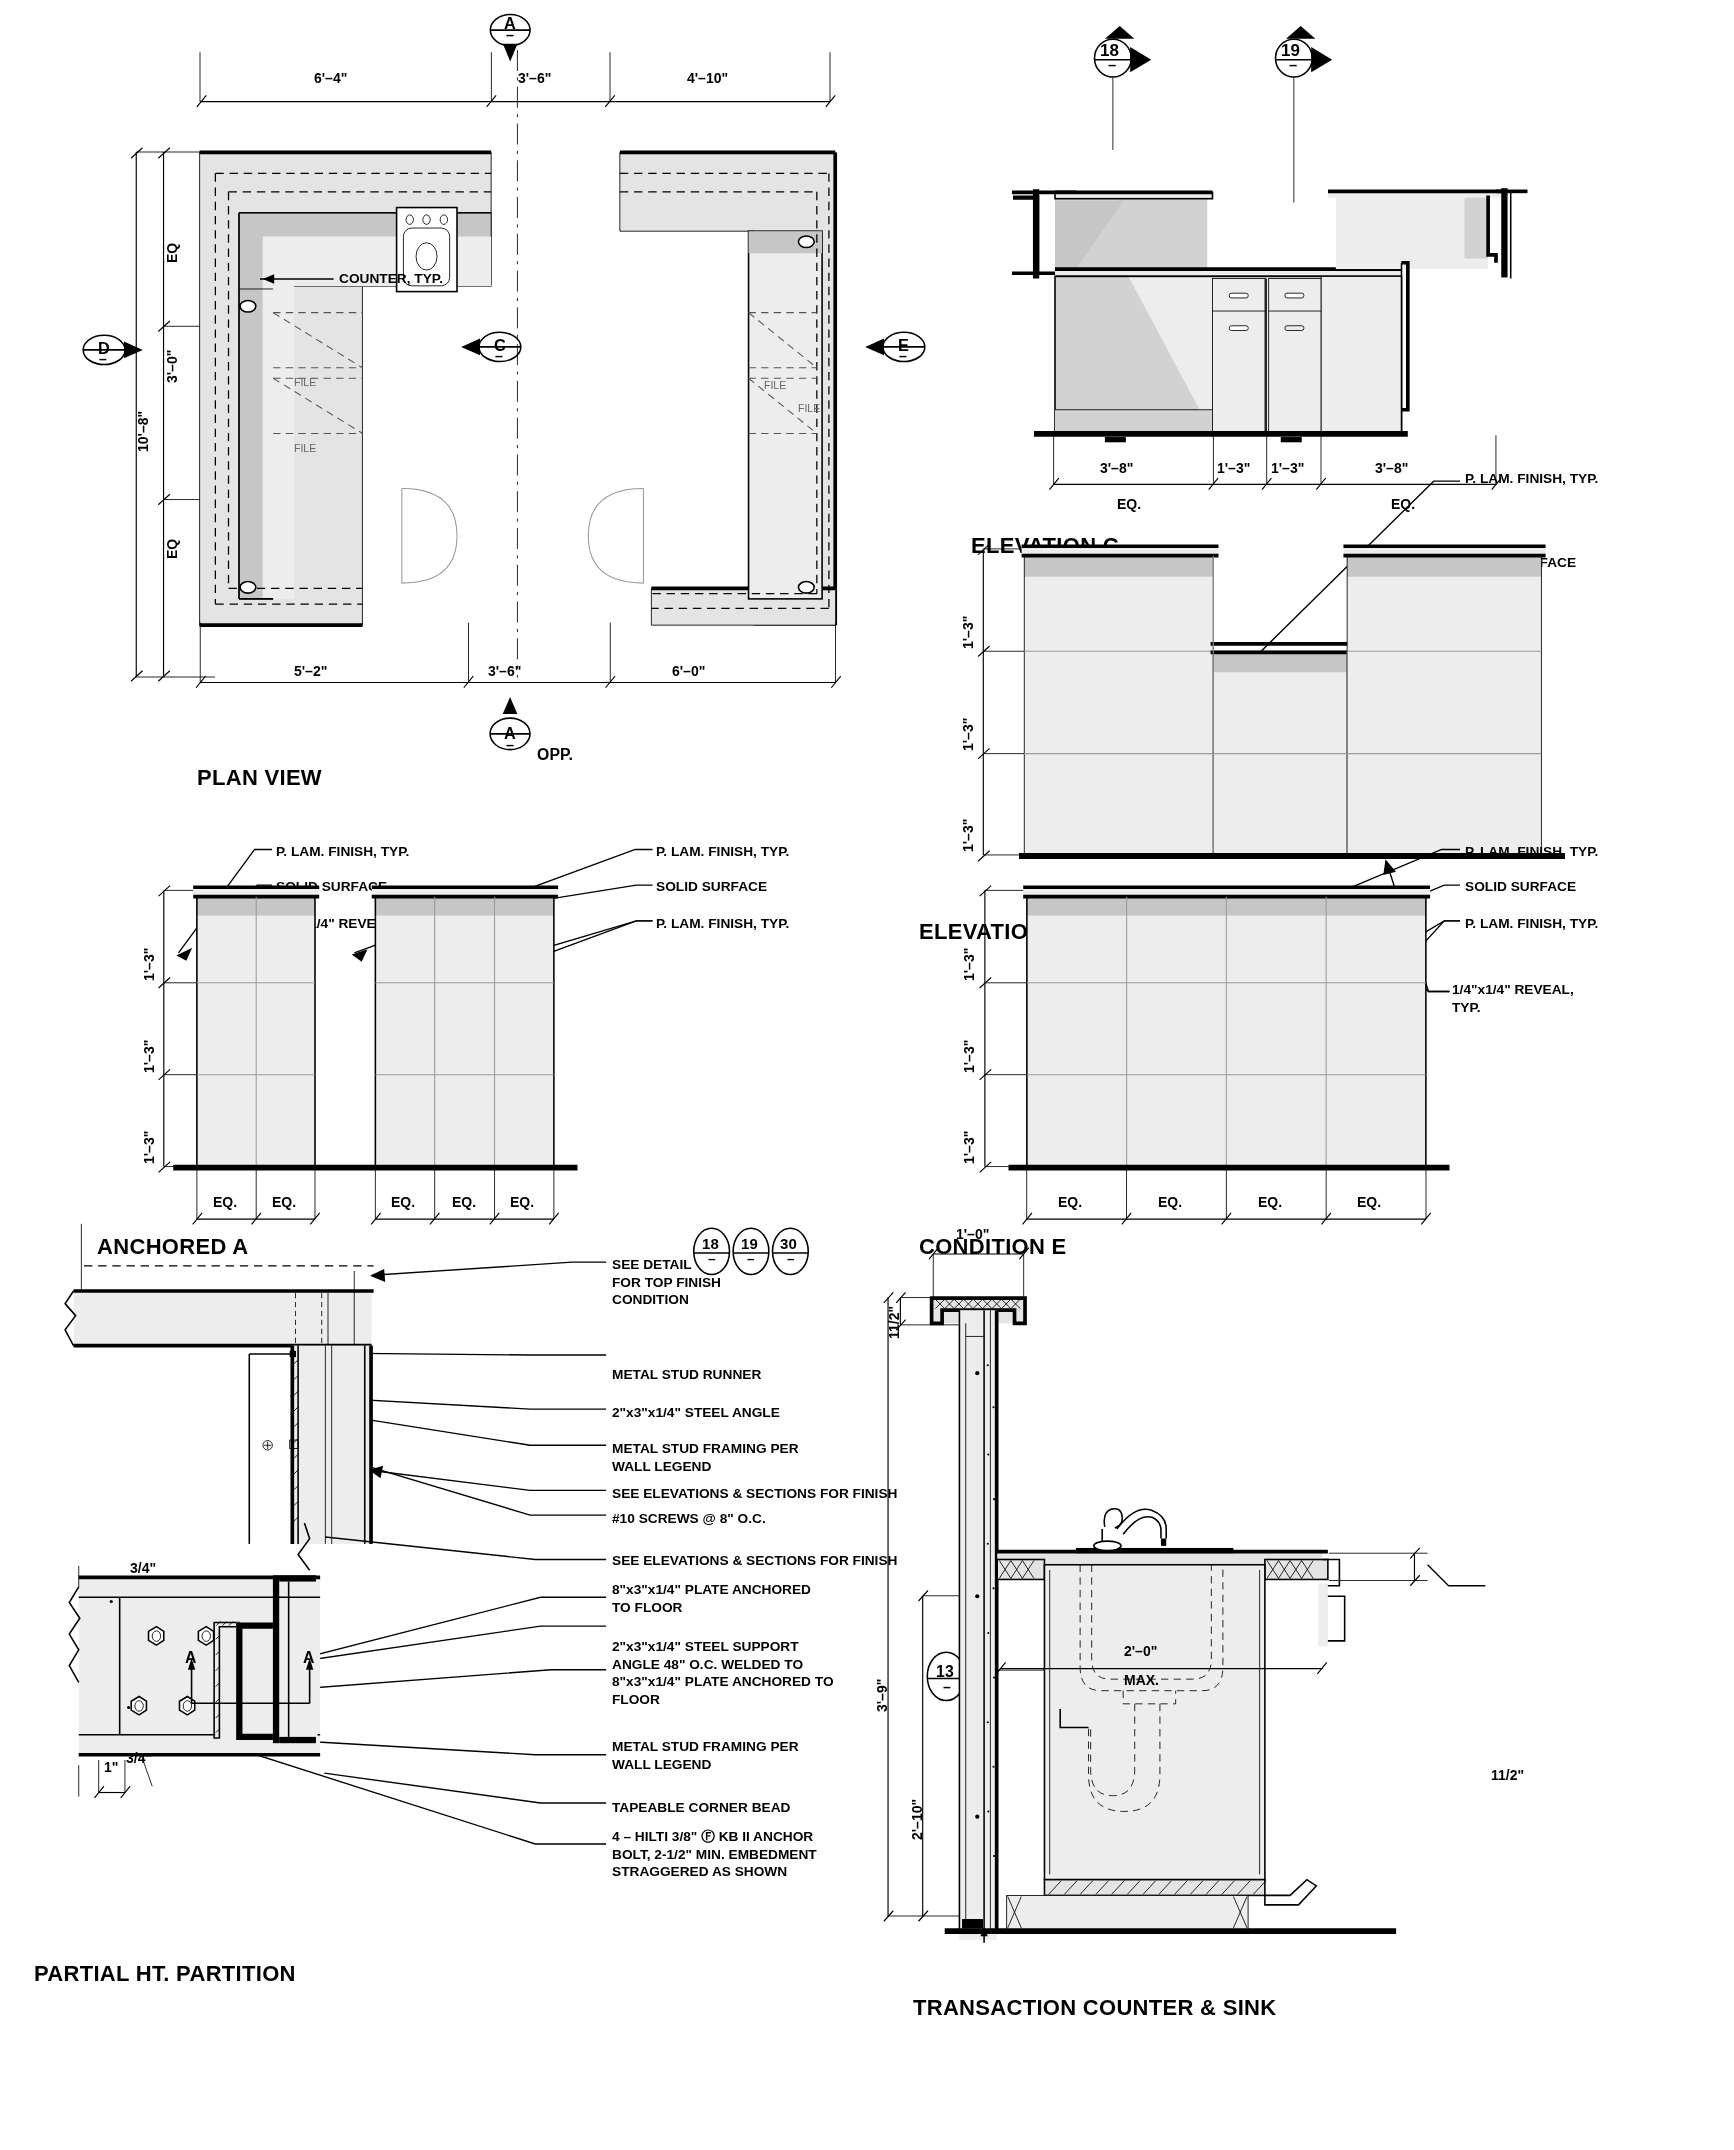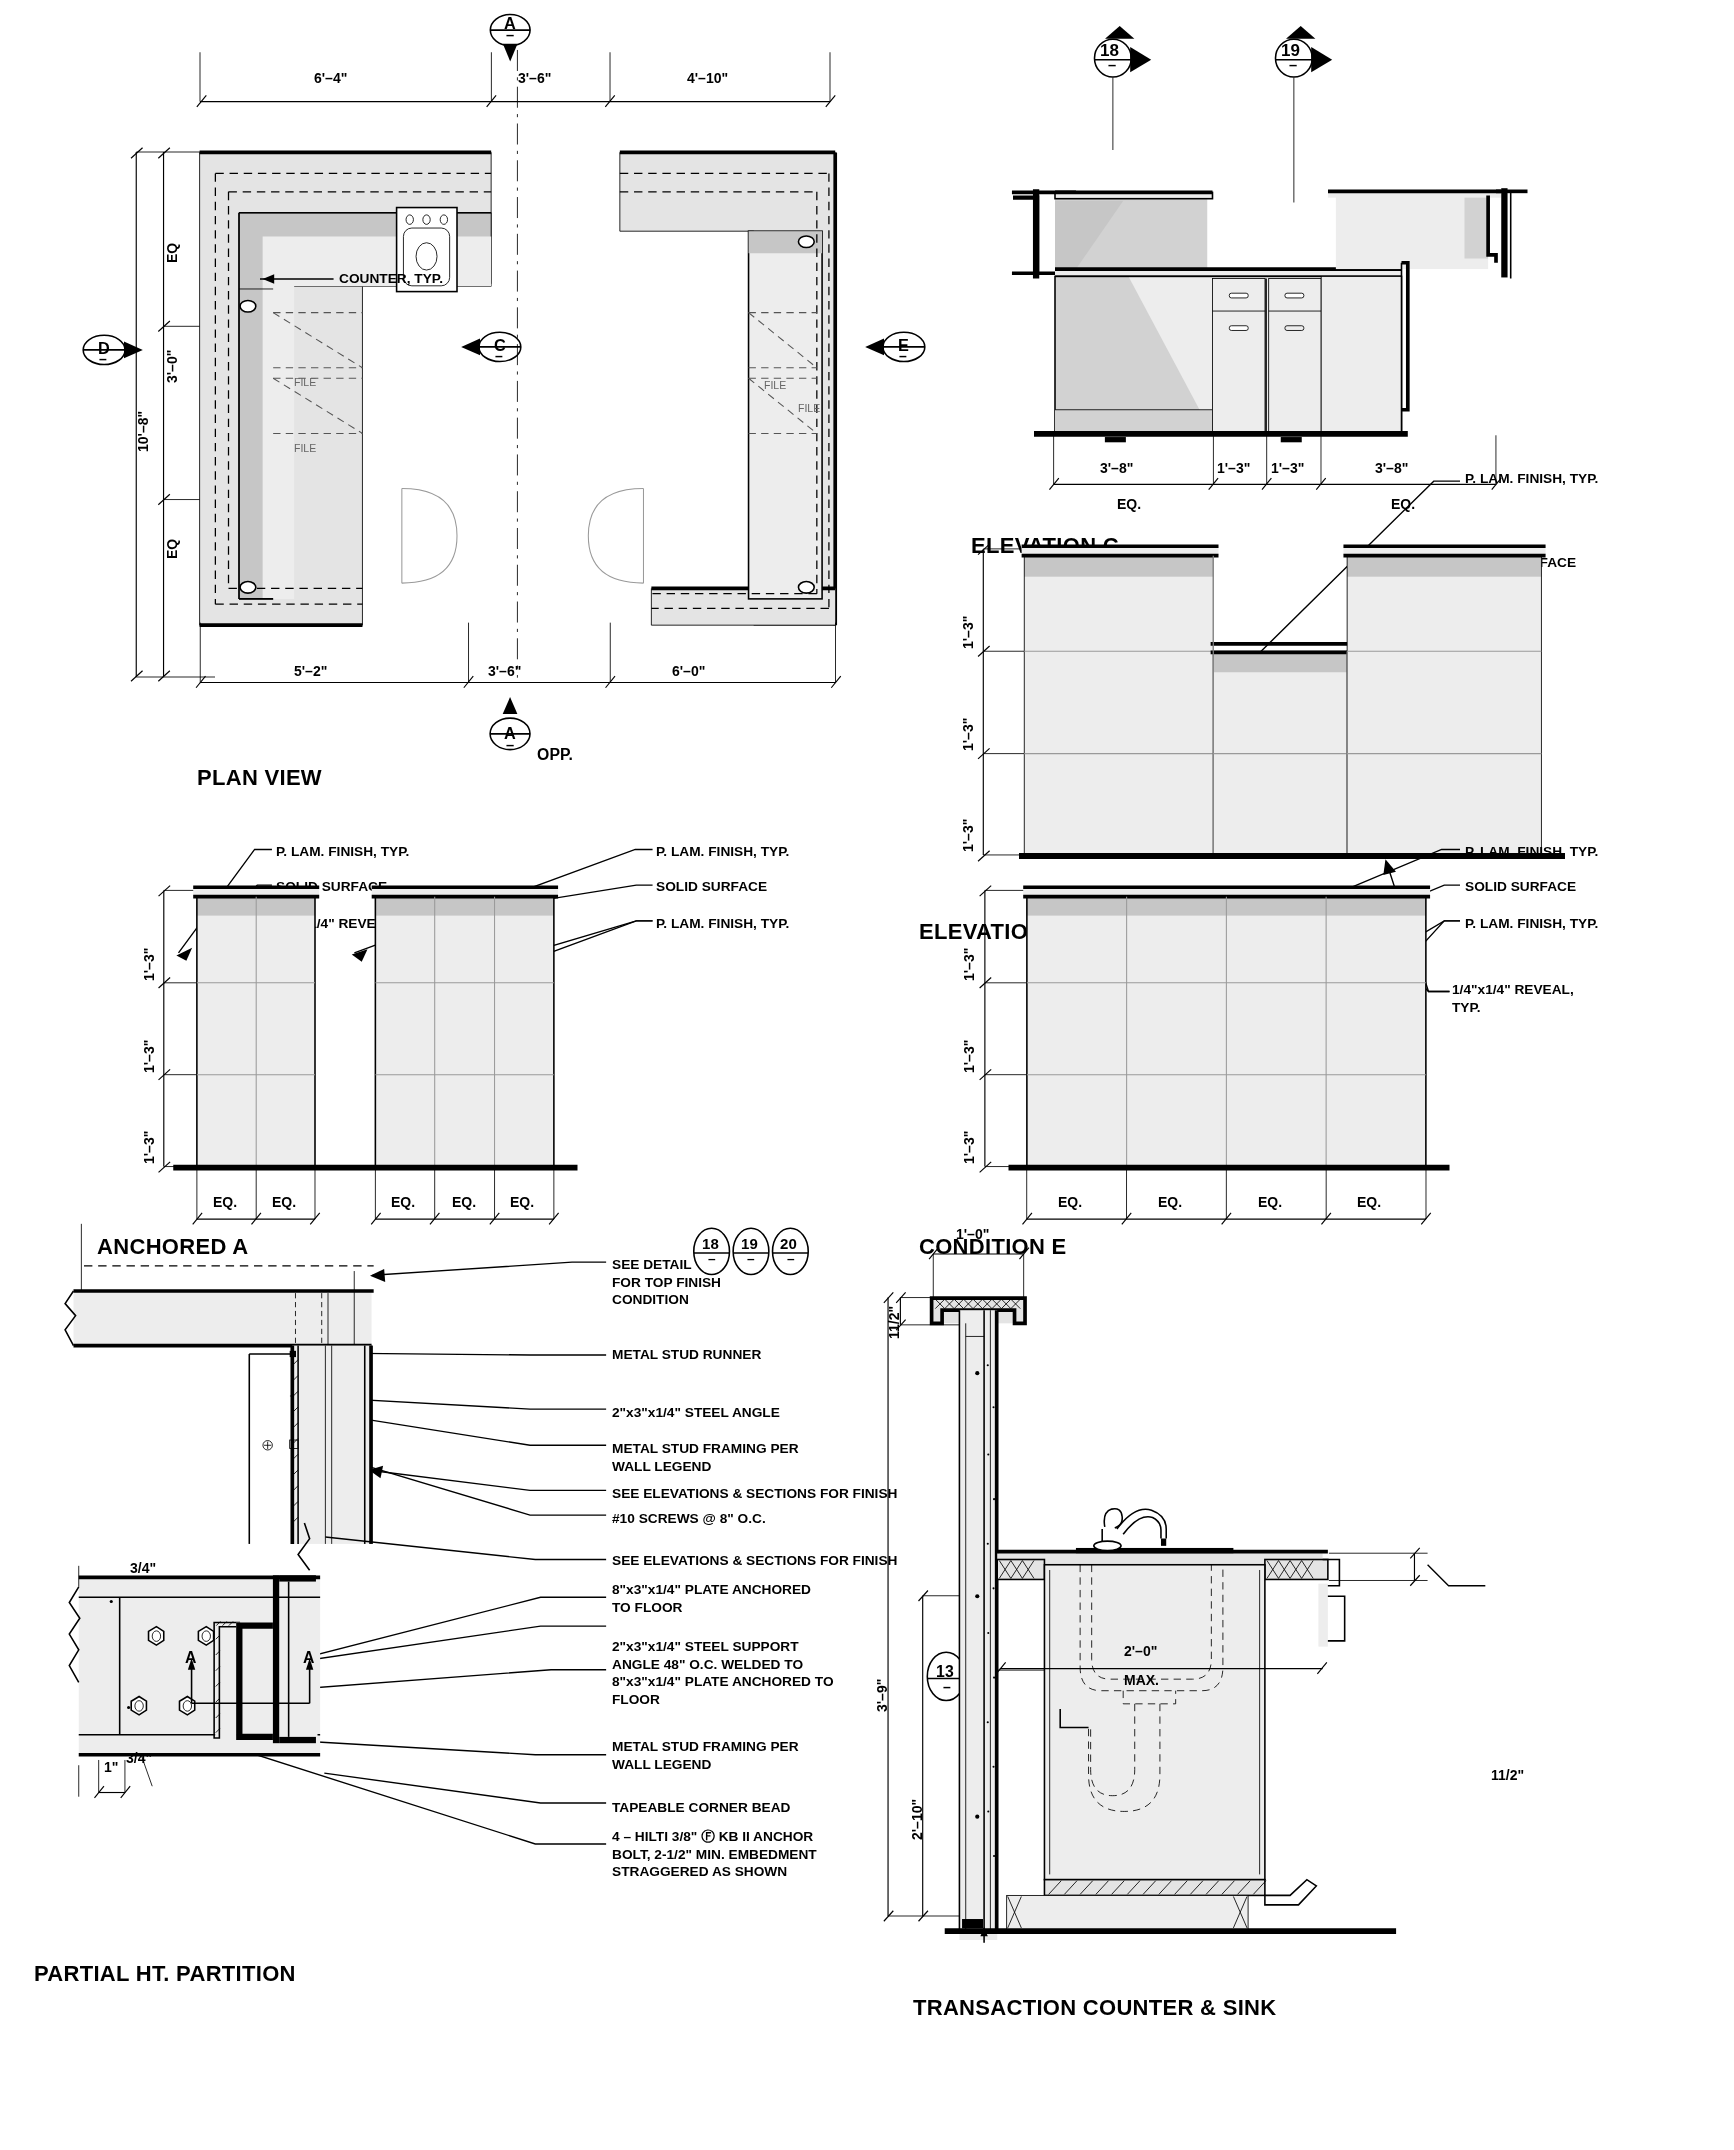--- a/index.html
+++ b/index.html
@@ -561,27 +561,27 @@
     <ellipse cx="120" cy="52" rx="34" ry="44" class="st-med"></ellipse>
     <line x1="86" y1="55" x2="154" y2="55" class="st-med"></line>
     <ellipse cx="195" cy="52" rx="34" ry="44" class="wht"></ellipse>
     <ellipse cx="195" cy="52" rx="34" ry="44" class="st-med"></ellipse>
     <line x1="161" y1="55" x2="229" y2="55" class="st-med"></line>
   </svg>
   <div class="abs lbl" style="left:639px;top:27px;font-size:15px;">18</div>
   <div class="abs lbl" style="left:645px;top:43px;font-size:13.7px;">–</div>
   <div class="abs lbl" style="left:678px;top:27px;font-size:15px;">19</div>
   <div class="abs lbl" style="left:684px;top:43px;font-size:13.7px;">–</div>
-  <div class="abs lbl" style="left:717px;top:27px;font-size:15px;">20</div>
+  <div class="abs lbl" style="left:717px;top:27px;font-size:15px;">30</div>
   <div class="abs lbl" style="left:724px;top:43px;font-size:13.7px;">–</div>
 
   <div class="abs note" style="left:549px;top:48px;">SEE DETAIL
 FOR TOP FINISH
 CONDITION</div>
-  <div class="abs note" style="left:549px;top:138px;">METAL STUD RUNNER</div>
+  <div class="abs note" style="left:549px;top:158px;">METAL STUD RUNNER</div>
   <div class="abs note" style="left:549px;top:196px;">2"x3"x1/4" STEEL ANGLE</div>
   <div class="abs note" style="left:549px;top:232px;">METAL STUD FRAMING PER
 WALL LEGEND</div>
   <div class="abs note" style="left:549px;top:277px;">SEE ELEVATIONS &amp; SECTIONS FOR  FINISH</div>
   <div class="abs note" style="left:549px;top:302px;">#10 SCREWS @ 8" O.C.</div>
 
   <div class="abs note" style="left:549px;top:344px;">SEE ELEVATIONS &amp; SECTIONS FOR  FINISH</div>
   <div class="abs note" style="left:549px;top:373px;">8"x3"x1/4" PLATE ANCHORED
 TO FLOOR</div>
   <div class="abs note" style="left:549px;top:430px;">2"x3"x1/4" STEEL SUPPORT

